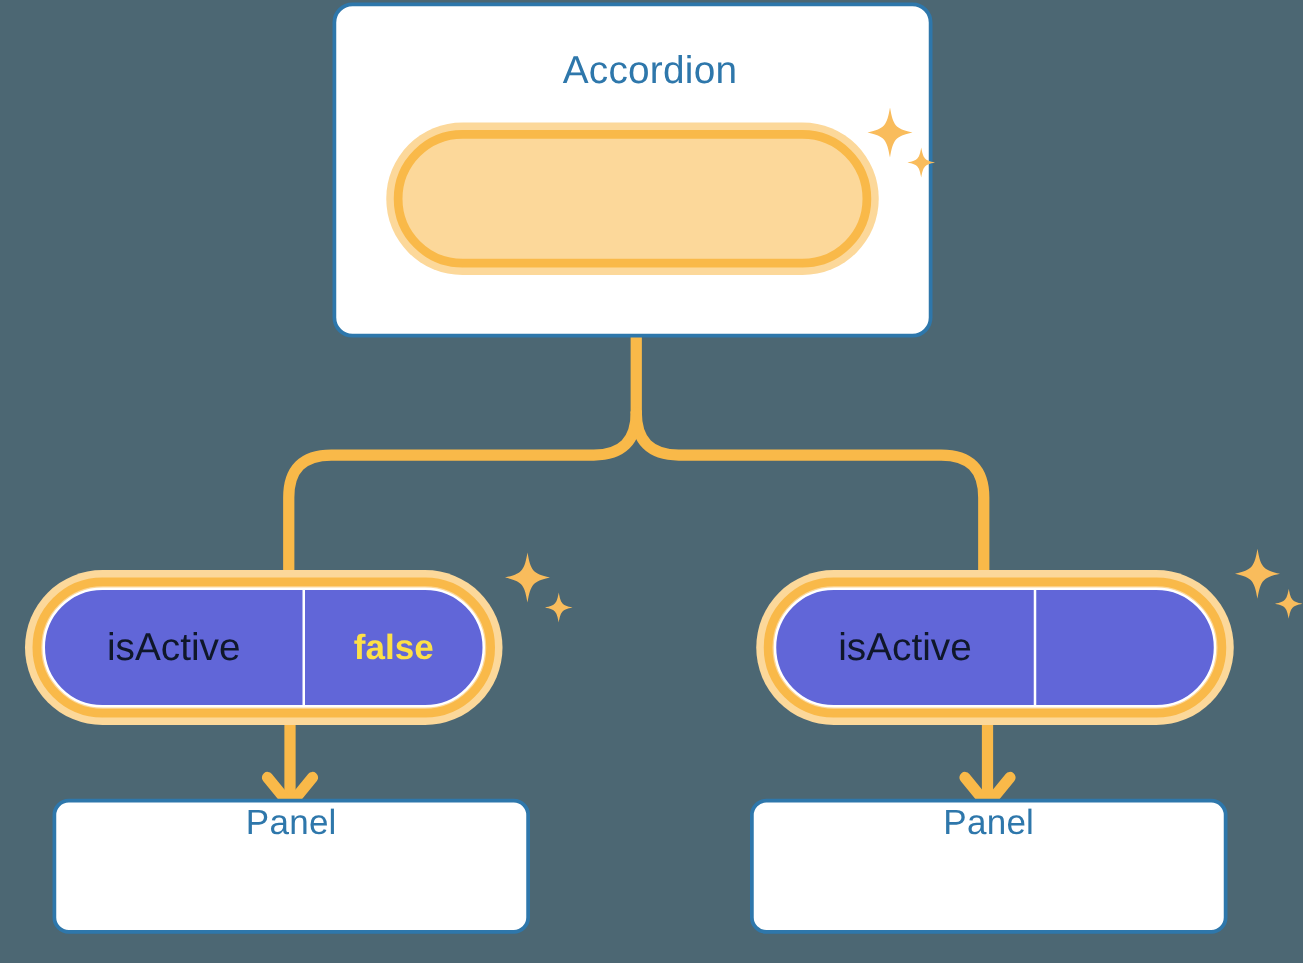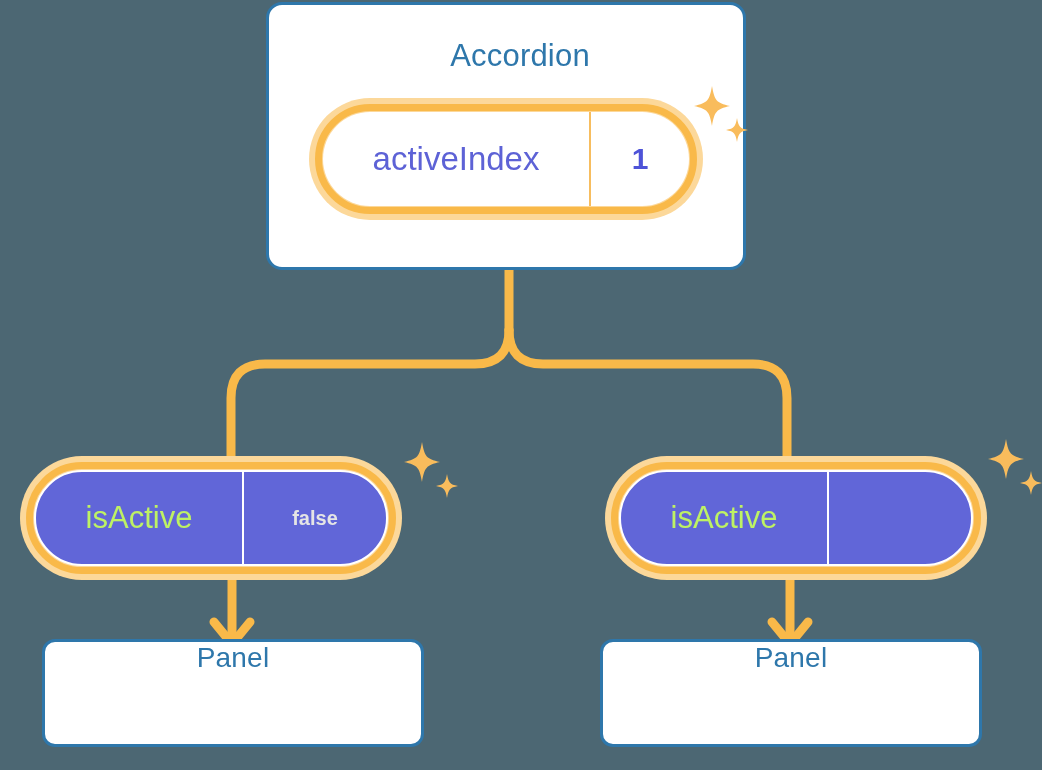--- a/index.html
+++ b/index.html
@@ -104,26 +104,26 @@
     color:#4e53d8;font-size:30px;font-weight:bold;
   }
 
   
   .pill-state{width:382px;height:124px;top:456px;}
   #pill-left{left:20px;}
   #pill-right{left:605px;}
   .pill-state .inner{background:#6166d8;border:2px solid #ffffff;}
   .pill-state .key{
     flex:0 0 208px;
-    color:#bef264;font-size:31px;font-weight:400;
+    color:#0f172a;font-size:31px;font-weight:400;
     border-right:2px solid #ffffff;
   }
   .pill-state .val{
     flex:1;
-    color:#e5e5e5;font-size:20px;font-weight:bold;
+    color:#fde047;font-size:28px;font-weight:bold;
   }
 
   
   .sparkles{position:absolute;z-index:5;pointer-events:none;}
   #sparkle-root{left:688px;top:84px;}
   #sparkle-left{left:398px;top:440px;}
   #sparkle-right{left:982px;top:437px;}
 </style>
 </head>
 <body style="background: rgb(76, 103, 115);">
@@ -147,24 +147,20 @@
       <polyline points="772,622 790,644 808,622"></polyline>
     </g>
   </svg>
 
   <div class="card" id="root-card">
     <div class="card-title">Accordion</div>
   </div>
 
   <div class="pill" id="pill-root">
     <div class="ring"></div>
-    <div class="inner">
-      <div class="key">activeIndex</div>
-      <div class="val">1</div>
-    </div>
   </div>
 
   <svg class="sparkles" id="sparkle-root" width="72" height="72" viewBox="0 0 72 72">
     <path fill="#f9bc5c" d="M24 2 C26.5 16 28 19 42 22 C28 25 26.5 28 24 42 C21.5 28 20 25 6 22 C20 19 21.5 16 24 2 Z"></path>
     <path fill="#f9bc5c" d="M49 34 C50.6 42.5 51.5 44.4 60 46 C51.5 47.6 50.6 49.5 49 58 C47.4 49.5 46.5 47.6 38 46 C46.5 44.4 47.4 42.5 49 34 Z"></path>
   </svg>
 
   <div class="pill pill-state" id="pill-left">
     <div class="ring"></div>
     <div class="inner">

